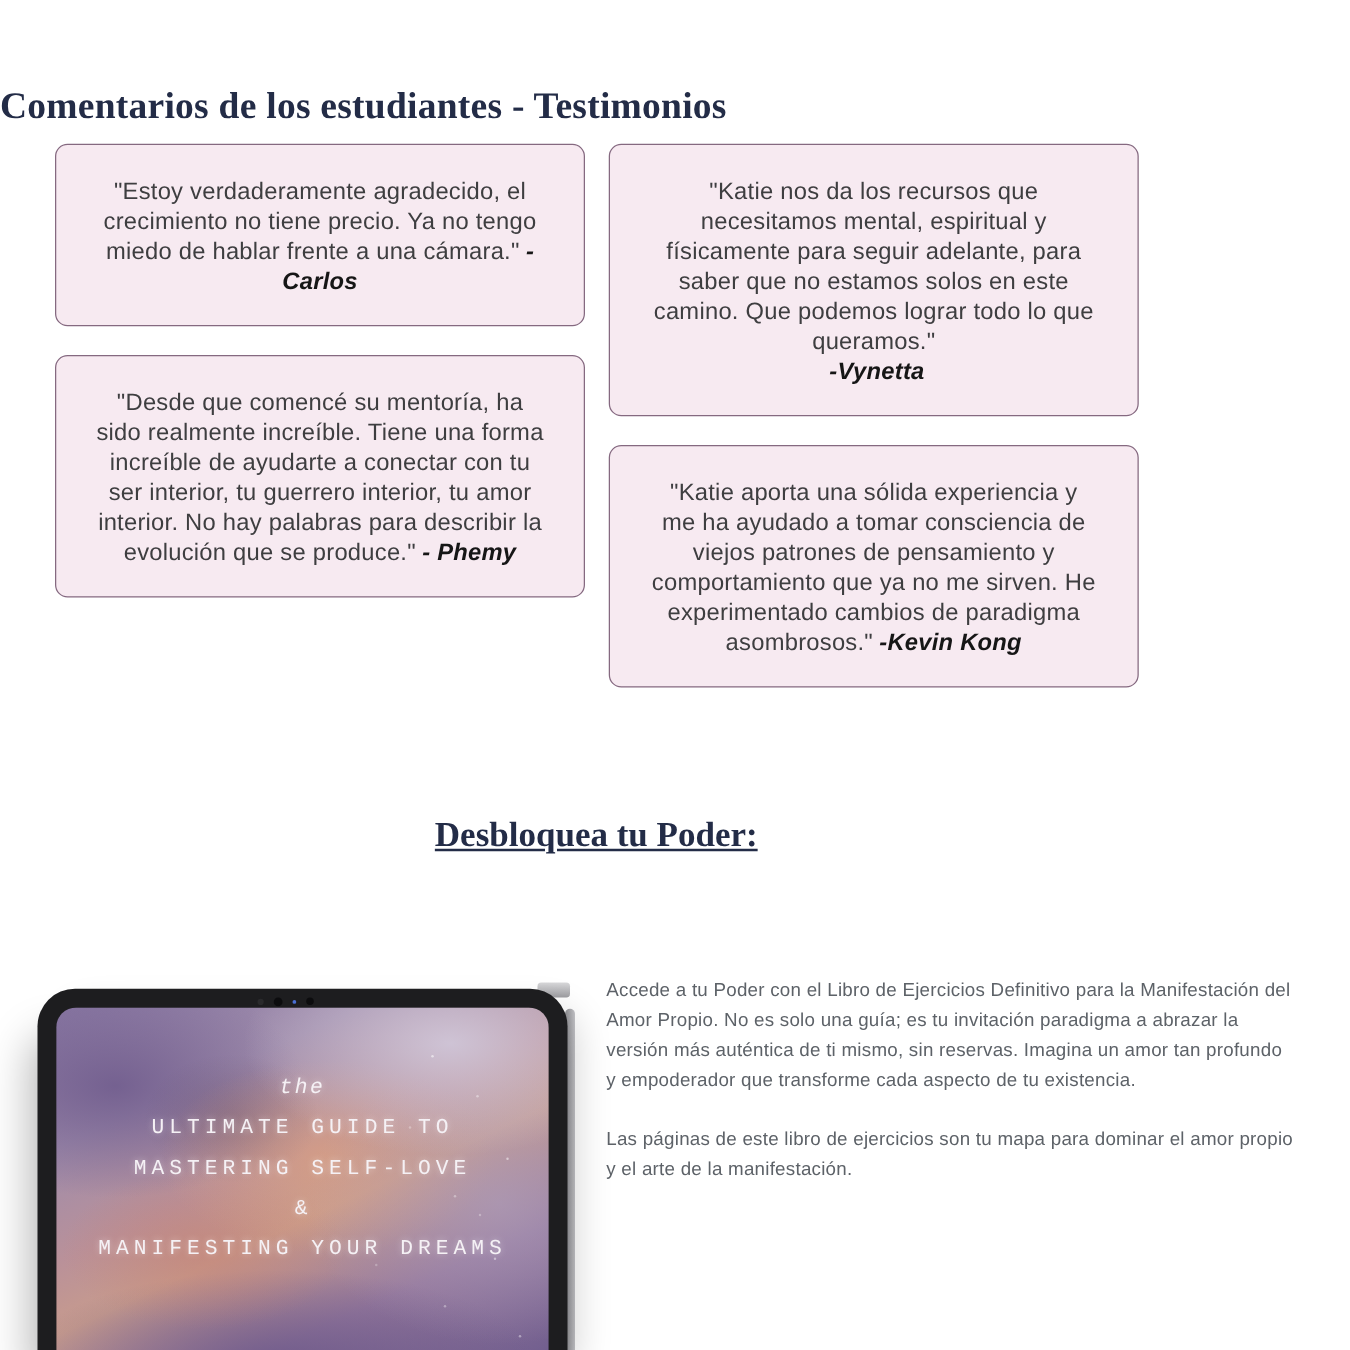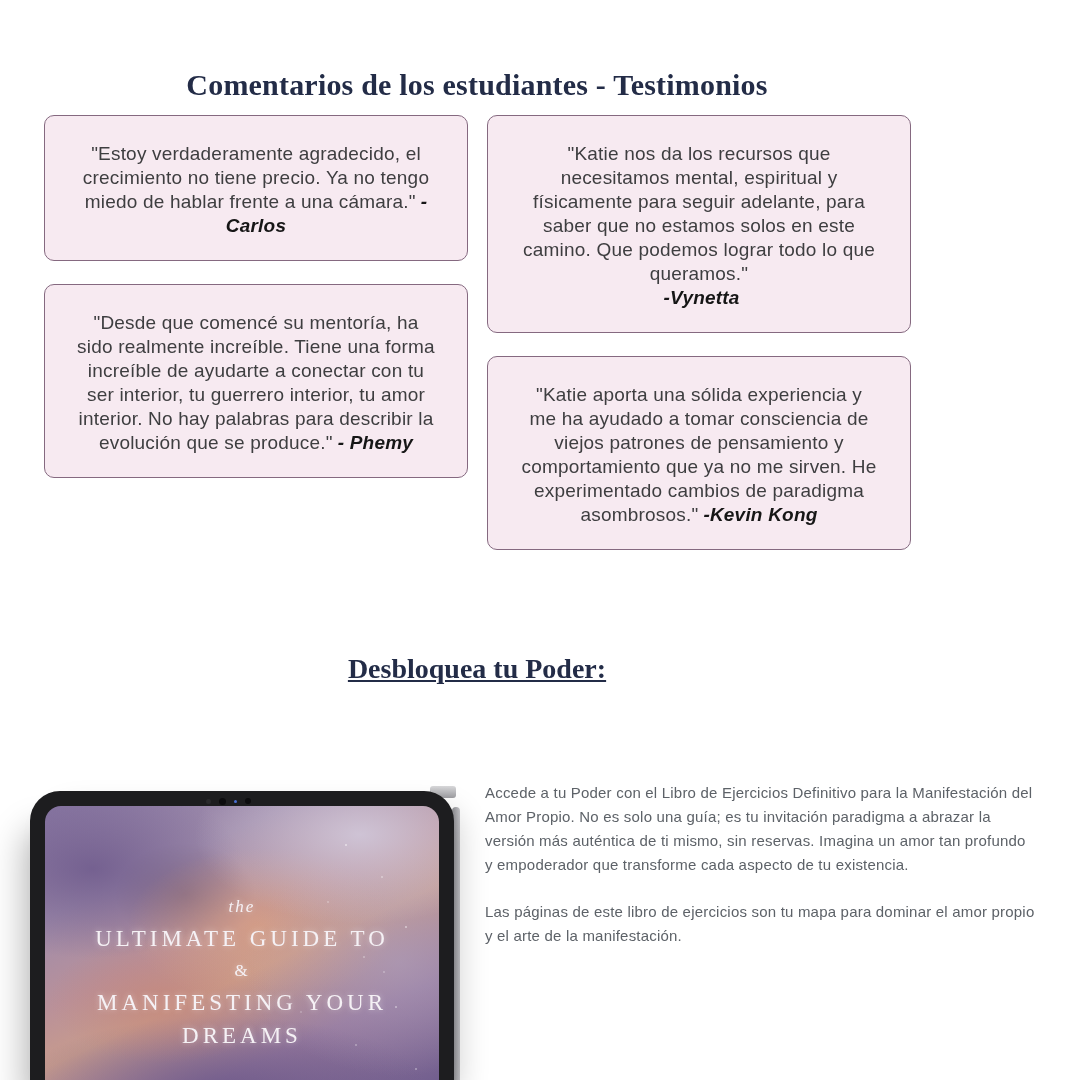--- a/index.html
+++ b/index.html
@@ -2,21 +2,21 @@
 <html><head>
 <meta charset="utf-8">
 <style>
   html,body{margin:0;padding:0;}
   body{
     width:1080px;height:1080px;overflow:hidden;background:#ffffff;
     font-family:"Liberation Sans",sans-serif;position:relative;
   }
   
   .page-title{
-    position:absolute;top:48px;left:0;width:954px;text-align:center;
+    position:absolute;top:48px;left:0;width:954px;text-align:left;
     font-family:"Liberation Serif",serif;font-weight:bold;
     font-size:30px;color:#232c47;letter-spacing:.2px;
   }
   .section-heading{
     position:absolute;top:624px;left:0;width:954px;text-align:center;
     font-family:"Liberation Serif",serif;font-weight:bold;
     font-size:28px;line-height:43px;color:#232c47;text-decoration:underline;
   }
   
   .t-col{position:absolute;top:115px;width:424px;}
@@ -79,26 +79,26 @@
   .sparkles{position:absolute;left:0;top:0;width:2px;height:2px;border-radius:50%;
     background:rgba(255,255,255,.7);
     box-shadow:
       300px 38px 0 rgba(255,255,255,.55), 336px 70px 0 rgba(255,255,255,.4),
       360px 120px 0 rgba(255,255,255,.5), 318px 150px 0 rgba(255,255,255,.35),
       282px 95px 0 rgba(255,255,255,.3), 350px 200px 0 rgba(255,255,255,.45),
       310px 238px 0 rgba(255,255,255,.35), 370px 262px 0 rgba(255,255,255,.4),
       255px 205px 0 rgba(255,255,255,.25), 338px 165px 0 rgba(255,255,255,.3);
   }
   .cover{
-    position:absolute;left:0;top:16px;width:100%;padding-top:70px;text-align:center;
-    font-family:Liberation Serif, serif;color:#f5f1f5;
+    position:absolute;left:0;top:0;width:100%;padding-top:50px;text-align:center;
+    font-family:Liberation Mono, monospace;color:#f5f1f5;
     text-shadow:0 0 6px rgba(255,255,255,.45);
   }
   .cover .pre{display:block;font-style:italic;font-size:17px;letter-spacing:2px;line-height:30px;}
-  .cover .big{display:block;font-size:23px;letter-spacing:4px;line-height:33px;font-weight:400;text-align:center;}
+  .cover .big{display:block;font-size:17px;letter-spacing:4px;line-height:33px;font-weight:400;text-align:center;}
   .cover .amp{display:block;font-size:17px;letter-spacing:2px;line-height:31px;}
 </style>
 </head>
 <body>
 
 <h1 class="page-title">Comentarios de los estudiantes - Testimonios</h1>
 
 <div class="t-col c1">
   <div class="t-card">
     <span>"Estoy verdaderamente agradecido, el crecimiento no tiene precio. Ya no tengo miedo de hablar frente a una cámara."</span><span class="t-author">-Carlos</span>
@@ -131,20 +131,21 @@
       <span class="cam-dot d2"></span>
       <span class="cam-dot d3"></span>
       <span class="cam-dot d4"></span>
     </div>
     <div class="tablet-screen">
       <div class="face-hint"></div>
       <div class="sparkles"></div>
       <div class="cover">
         <span class="pre">the</span>
         <span class="big">ULTIMATE GUIDE TO</span>
+        <span class="big">MASTERING SELF-LOVE</span>
         <span class="amp">&amp;</span>
         <span class="big">MANIFESTING YOUR DREAMS</span>
       </div>
     </div>
   </div>
 </div>
 
 <div class="offer-text">
   <p>Accede a tu Poder con el Libro de Ejercicios Definitivo para la Manifestación del Amor Propio. No es solo una guía; es tu invitación paradigma a abrazar la versión más auténtica de ti mismo, sin reservas. Imagina un amor tan profundo y empoderador que transforme cada aspecto de tu existencia.</p>
   <p>Las páginas de este libro de ejercicios son tu mapa para dominar el amor propio y el arte de la manifestación.</p>

